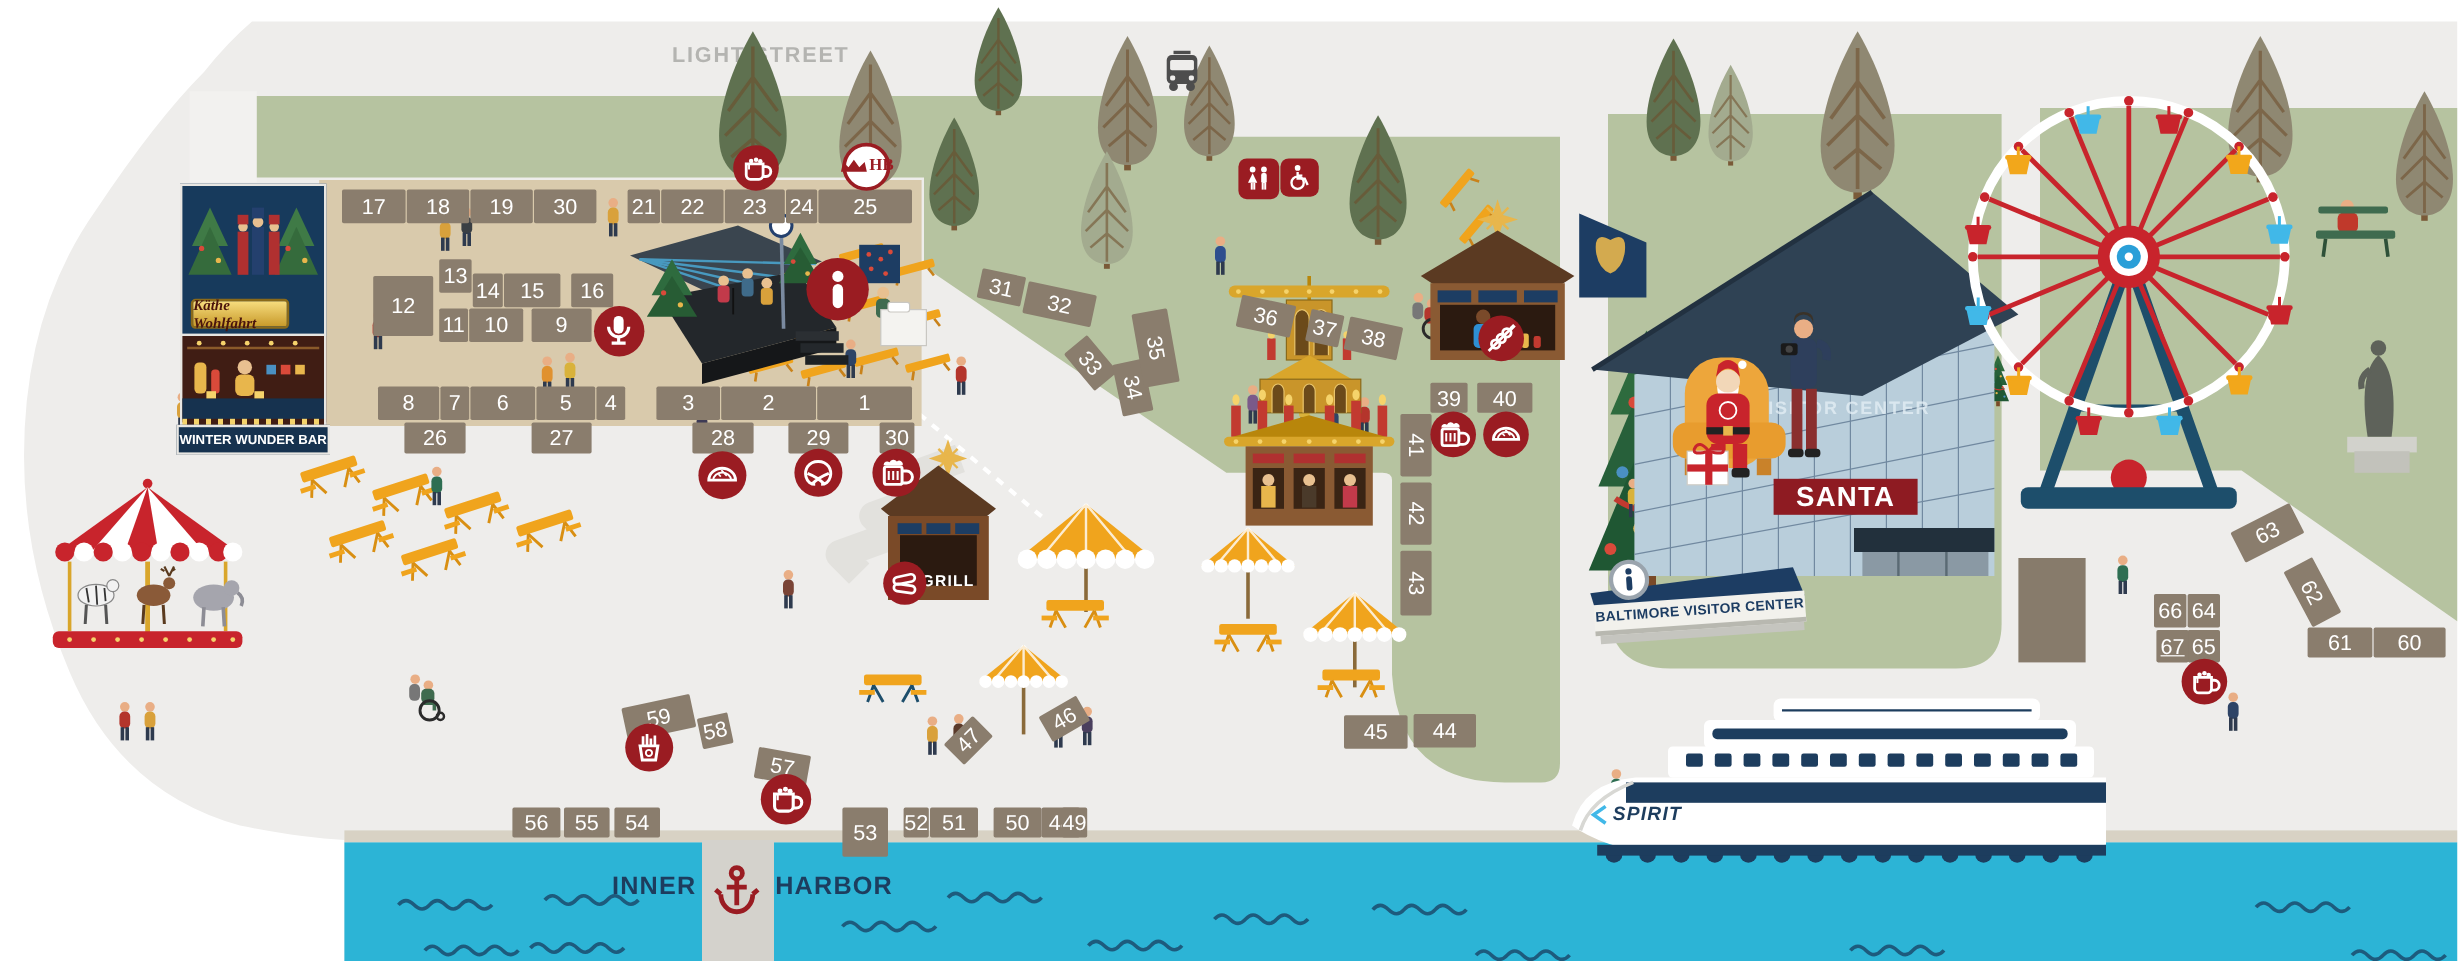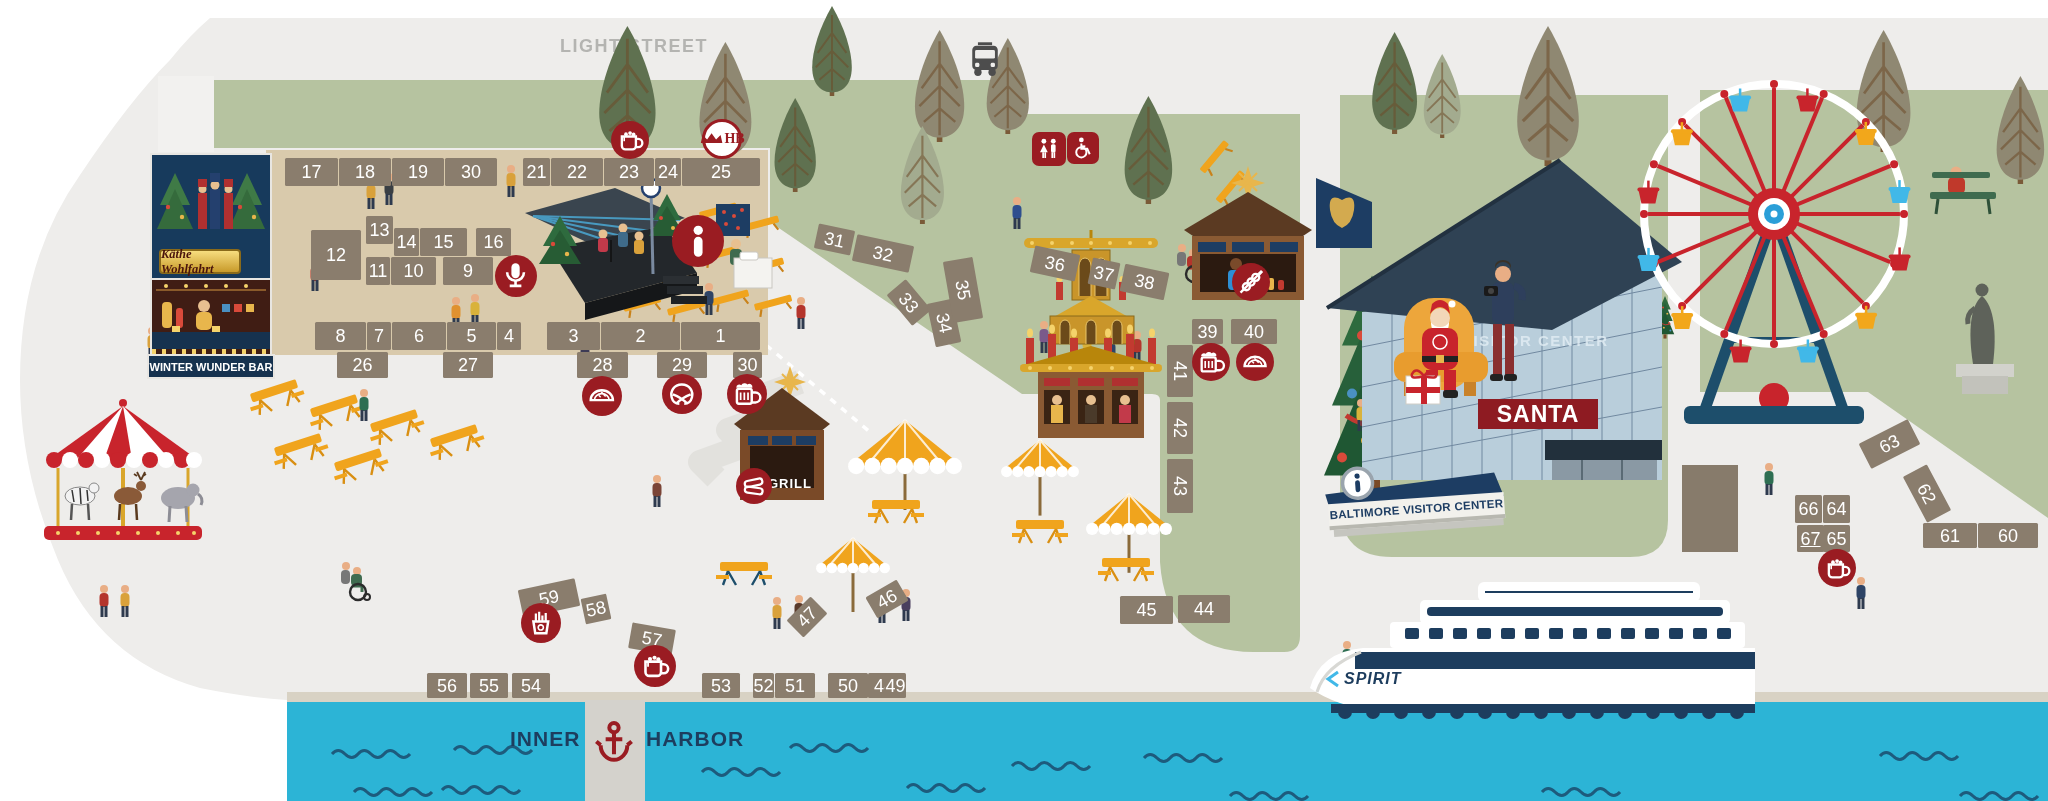--- a/index.html
+++ b/index.html
@@ -1186,21 +1186,21 @@
       <div class="booth" style="left: 1153px; top: 473px; width: 54px; height: 26px; transform: rotate(90deg);">43</div>
       <div class="booth" style="left: 1178px; top: 595px; width: 52px; height: 28px;">44</div>
       <div class="booth" style="left: 1120px; top: 596px; width: 53px; height: 28px;">45</div>
       <div class="booth" style="left: 869px; top: 587px; width: 36px; height: 24px; transform: rotate(-30deg);">46</div>
       <div class="booth" style="left: 790px; top: 605px; width: 34px; height: 24px; transform: rotate(-45deg);">47</div>
       <div class="booth" style="left: 868px; top: 673px; width: 32px; height: 25px;">48</div>
       <div class="booth" style="left: 885px; top: 673px; width: 21px; height: 25px;">49</div>
       <div class="booth" style="left: 828px; top: 673px; width: 40px; height: 25px;">50</div>
       <div class="booth" style="left: 775px; top: 673px; width: 40px; height: 25px;">51</div>
       <div class="booth" style="left: 753px; top: 673px; width: 21px; height: 25px;">52</div>
-      <div class="booth" style="left: 702px; top: 673px; width: 38px; height: 25px;">53</div>
+      <div class="booth" style="left: 702px; top: 673px; width: 38px; height: 41px;">53</div>
       <div class="booth" style="left: 512px; top: 673px; width: 38px; height: 25px;">54</div>
       <div class="booth" style="left: 470px; top: 673px; width: 38px; height: 25px;">55</div>
       <div class="booth" style="left: 427px; top: 673px; width: 40px; height: 25px;">56</div>
       <div class="booth" style="left: 630px; top: 626px; width: 44px; height: 26px; transform: rotate(10deg);">57</div>
       <div class="booth" style="left: 583px; top: 596px; width: 26px; height: 26px; transform: rotate(-12deg);">58</div>
       <div class="booth" style="left: 520px; top: 584px; width: 58px; height: 28px; transform: rotate(-12deg);">59</div>
       <div class="booth" style="left: 1978px; top: 523px; width: 60px; height: 25px;">60</div>
       <div class="booth" style="left: 1923px; top: 523px; width: 54px; height: 25px;">61</div>
       <div class="booth" style="left: 1901px; top: 480px; width: 52px; height: 27px; transform: rotate(62deg);">62</div>
       <div class="booth" style="left: 1862px; top: 430px; width: 55px; height: 28px; transform: rotate(-27deg);">63</div>

